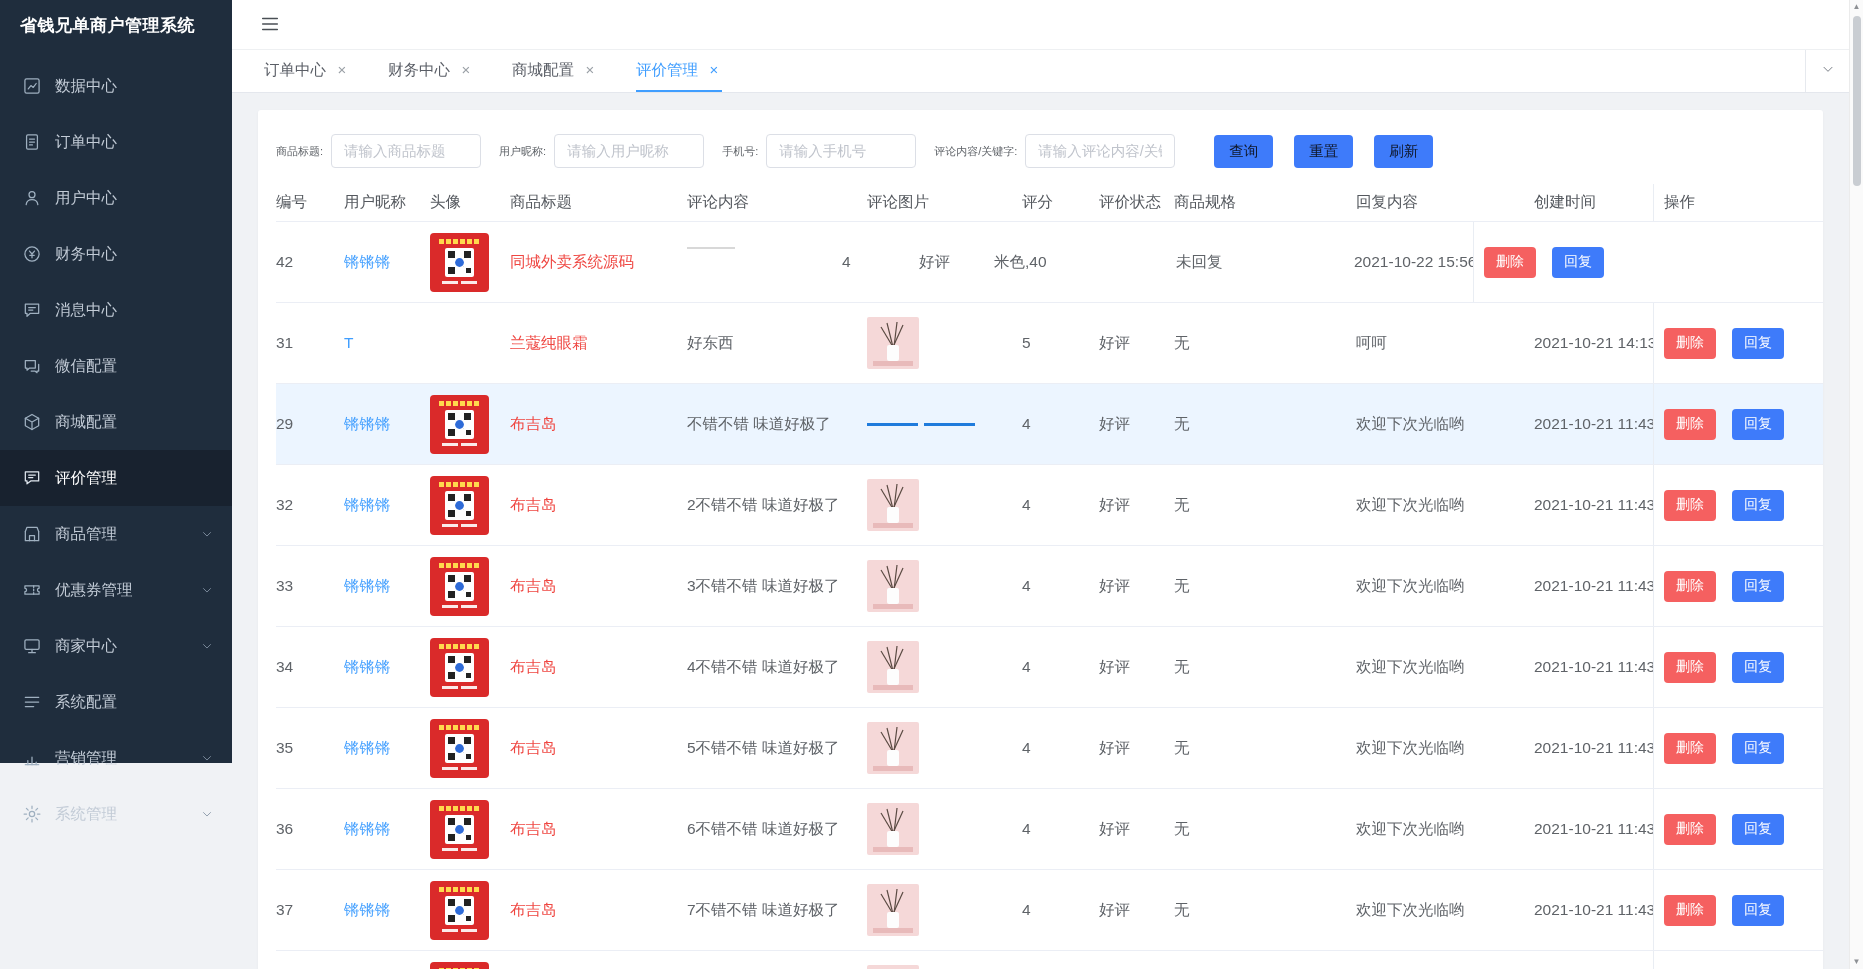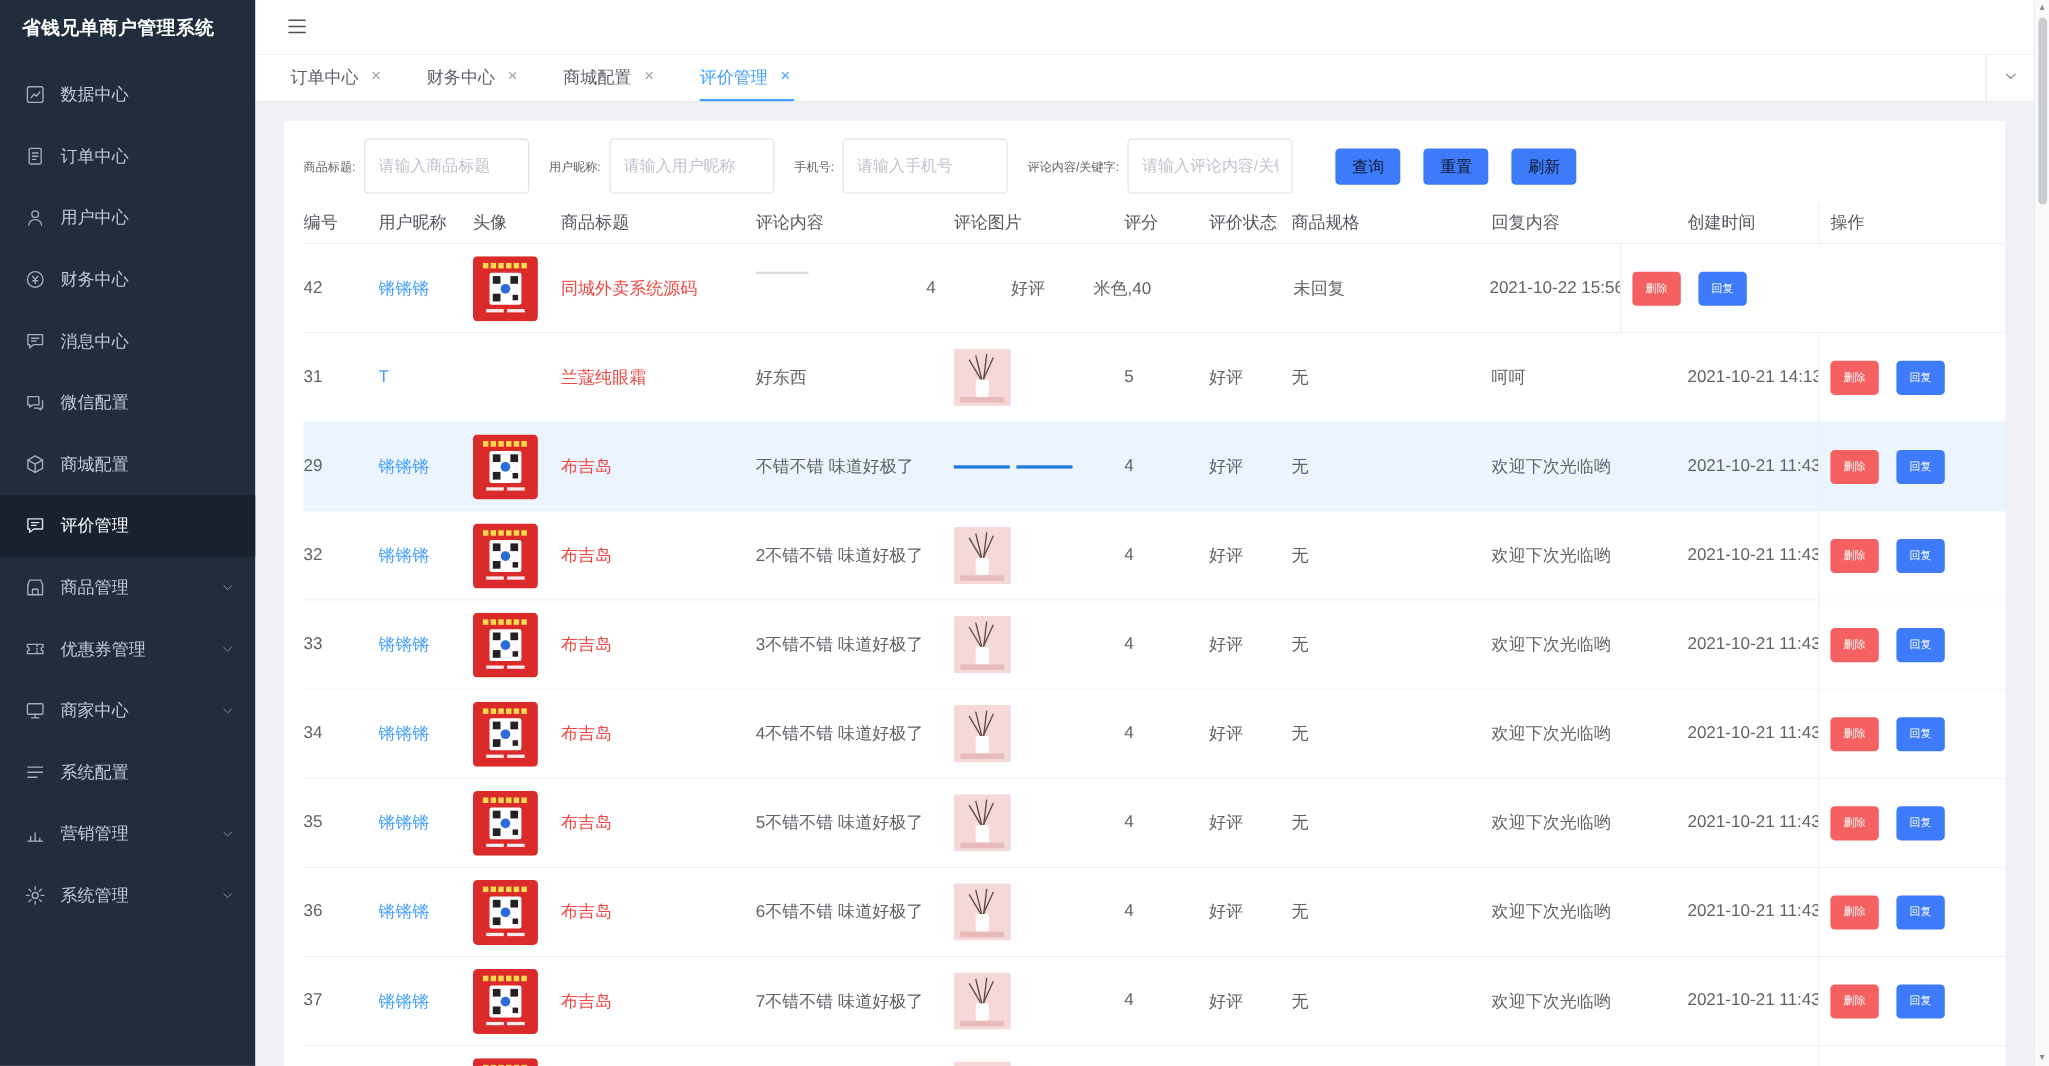--- a/index.html
+++ b/index.html
@@ -2,21 +2,21 @@
 <html><head>
 <meta charset="utf-8">
 <style>
   * { box-sizing: border-box; margin: 0; padding: 0; }
   html, body {
     width: 1863px; height: 969px; overflow: hidden;
     font-family: "Liberation Sans", "DejaVu Sans", sans-serif;
     background: #f0f2f5;
   }
   
-  .sidebar { position:absolute; left:0; top:0; width:232px; height:969px; background:#1f2d3d; z-index:10; }
+  .sidebar { position:absolute; left:0; top:0; width:232px; height:763px; background:#1f2d3d; z-index:10; }
   .logo-area { height:50px; display:flex; align-items:center; padding-left:20px; }
   .logo-title { color:#fff; font-size:17px; font-weight:bold; letter-spacing:.5px; white-space:nowrap; }
   .menu { padding-top:8px; }
   .menu-item { height:56px; display:flex; align-items:center; padding:0 18px 0 22px; color:#c2cbd6; font-size:15.5px; cursor:pointer; }
   .menu-item.active { background:#18222f; color:#fff; }
   .mi-icon { width:20px; height:20px; margin-right:13px; flex:none; display:inline-flex; color:#9fb0c0; }
   .menu-item.active .mi-icon { color:#dfe7ef; }
   .mi-label { flex:1; white-space:nowrap; }
   .mi-arrow { width:14px; height:14px; color:#8594a5; display:inline-flex; }
   
@@ -35,21 +35,21 @@
   .tab-close { margin-left:8px; font-size:15px; color:#9aa0a6; width:16px; height:16px; line-height:15px; text-align:center; border-radius:50%; }
   .tab.active .tab-close { color:#409eff; }
   .tab-expand { position:absolute; right:0; top:0; width:44px; height:42px; border-left:1px solid #e6e9ee; display:flex; align-items:center; justify-content:center; color:#7a7f87; cursor:pointer; background:#fff; }
   
   .content { position:absolute; left:232px; top:93px; right:14px; bottom:0; background:#f0f2f5; overflow:hidden; }
   .panel { margin:17px 26px 0; background:#fff; border-radius:3px; padding:24px 0 0 18px; height:1200px; box-shadow:0 1px 3px rgba(0,0,0,.04); }
   
   .filters { display:flex; align-items:center; height:34px; margin-bottom:16px; }
   .filter-field { display:flex; align-items:center; margin-right:18px; }
   .f-label { font-size:11px; color:#5f6368; margin-right:8px; white-space:nowrap; }
-  .f-input { width:150px; height:50px; border:1px solid #dcdfe6; border-radius:4px; padding:10px 12px; font-size:14.5px; color:#333; outline:none; font-family:inherit; background:#fff; }
+  .f-input { width:150px; height:34px; border:1px solid #dcdfe6; border-radius:4px; padding:10px 12px; font-size:14.5px; color:#333; outline:none; font-family:inherit; background:#fff; }
   .f-input::placeholder { color:#c0c4cc; }
   .btn { height:33px; padding:0 15px; border:none; border-radius:4px; font-size:14.5px; color:#0f172a; cursor:pointer; font-family:inherit; margin-left:21px; }
   .btn-primary { background:#3e7bfa; }
   
   .thead { display:flex; height:38px; align-items:center; border-bottom:1px solid #ebeef5; }
   .cell { padding-right:10px; font-size:15.5px; color:#5f6368; overflow:hidden; white-space:nowrap; display:flex; align-items:center; height:100%; }
   .th { color:#54585e; }
   .trow { display:flex; height:81px; align-items:center; border-bottom:1px solid #ebeef5; background:#fff; }
   .trow.highlight { background:#ecf5ff; }
   .c-id{width:68px} .c-nick{width:86px} .c-avatar{width:80px} .c-title{width:177px}
@@ -58,21 +58,21 @@
   .c-action { width:170px; border-left:1px solid #e9edf3; padding-left:10px; background:inherit; }
   .link { color:#409eff; cursor:pointer; text-decoration:none; }
   .tlink { color:#ef4742; cursor:pointer; text-decoration:none; overflow:hidden; white-space:nowrap; }
   .avatar-box { width:59px; height:59px; display:block; }
   .avatar-box svg { width:59px; height:59px; display:block; }
   .photo-box { width:52px; height:52px; display:block; cursor:pointer; }
   .photo-box svg { width:52px; height:52px; display:block; border-radius:2px; }
   .broken-line { width:48px; height:2px; background:#d8d8d8; display:block; transform:translateY(-14px); }
   .loading-lines { display:flex; gap:6px; }
   .loading-lines .ll { width:51px; height:3px; background:#1f7bdc; display:block; }
-  .btn-sm { height:31px; padding:0 12px; border:none; border-radius:4px; font-size:10px; color:#fff; cursor:pointer; font-family:Liberation Sans, sans-serif;text-align:right; }
+  .btn-sm { height:31px; padding:0 12px; border:none; border-radius:4px; font-size:14px; color:#fff; cursor:pointer; font-family:Liberation Sans, sans-serif;text-align:right; }
   .btn-danger { background:#f56060; margin-right:16px; }
   .btn-reply { background:#3e7bfa; }
   
   .scrollbar { position:absolute; right:0; top:0; width:14px; height:969px; background:#fafafa; border-left:1px solid #ebebeb; z-index:30; display:flex; flex-direction:column; align-items:center; }
   .sb-arrow { height:14px; font-size:8px; color:#8d9094; line-height:14px; flex:none; }
   .sb-thumb { width:8px; height:170px; background:#c9cdd2; border-radius:4px; margin-top:2px; flex:none; }
   .sb-spacer { flex:1; }
 </style>
 </head>
 <body>

